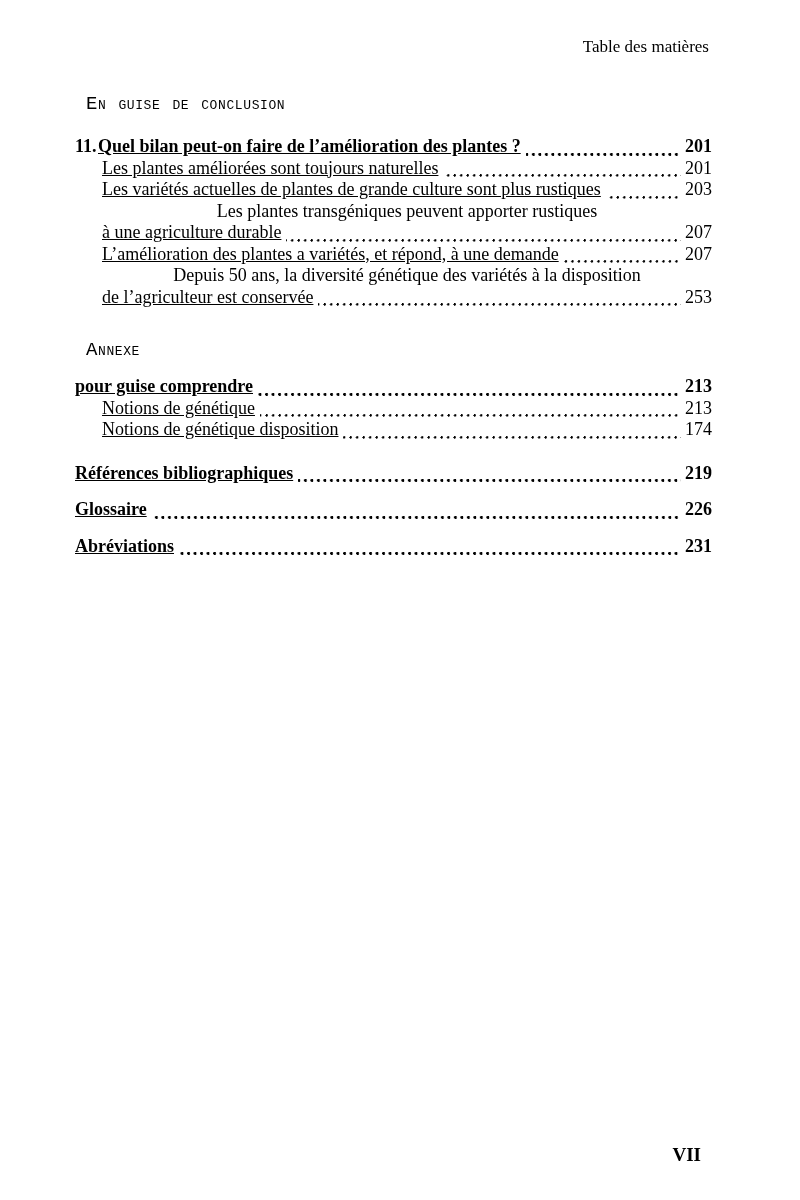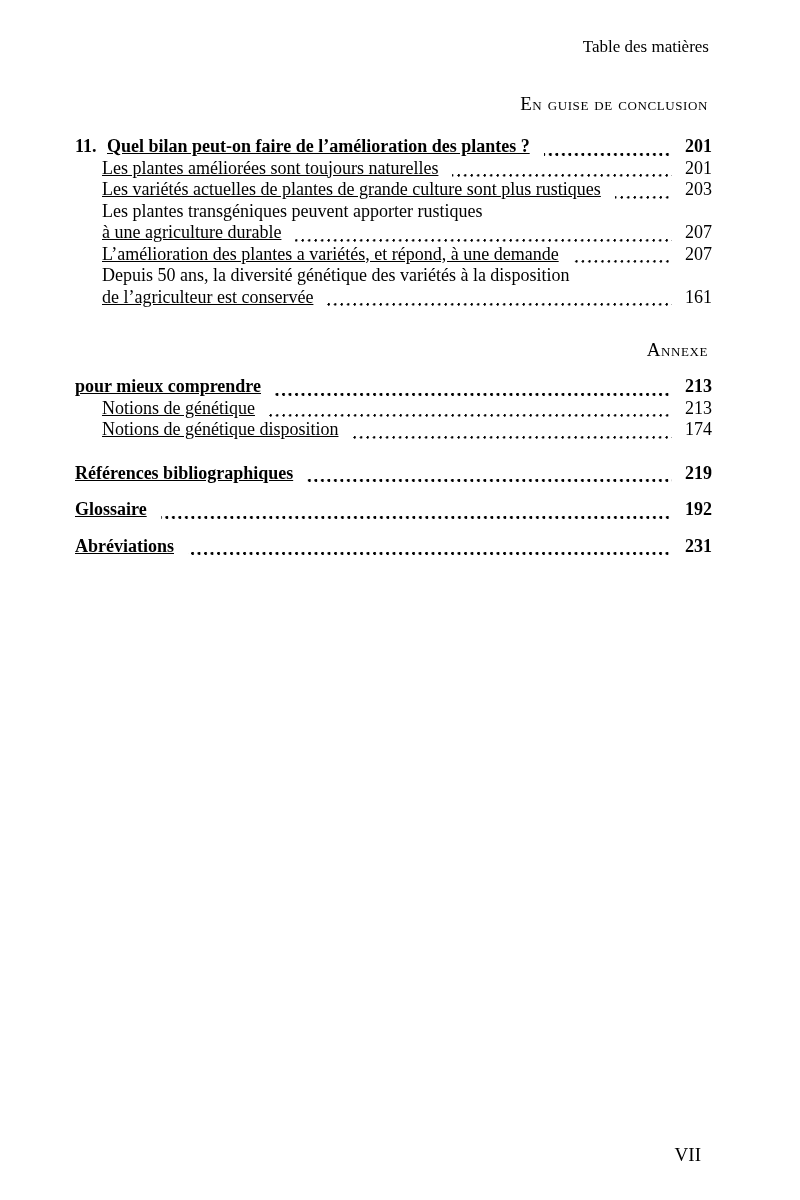--- a/index.html
+++ b/index.html
@@ -24,43 +24,43 @@
     position: absolute;
     left: 75px;
     top: 0;
     width: 637px;
   }
   .section-heading {
     font-size: 19px;
     line-height: 24px;
     font-variant: small-caps;
     letter-spacing: 0.6px;
-    text-align: right;
+    text-align: left;
     font-weight: normal;
-    margin: 4px;
+    margin: 11px;
+    font-family: Liberation Mono, monospace;
   }
   .heading-conclusion { margin-top: 92px; }
   .heading-annexe { margin-top: 30px; }
   .toc-group { margin-top: 20px; }
   .toc-group-annexe { margin-top: 14px; }
   .toc-line {
     display: flex;
     align-items: baseline;
     font-size: 18px;
     line-height: 21.5px;
-    gap: 9px;
   }
   .cont-line {
     font-size: 18px;
     line-height: 21.5px;
     white-space: nowrap;
   }
   .txt { white-space: nowrap; flex: 0 0 auto; text-decoration: underline; }
   .num { flex: 0 0 23px; }
-  .indent { margin-left: 27px; }
+  .indent { margin-left: 27px; text-align: center; }
   .bold { font-weight: bold; }
   .pg { flex: 0 0 auto; white-space: nowrap; }
   .leader {
     flex: 1 1 auto;
     min-width: 10px;
     align-self: flex-end;
     height: 5px;
     margin: 0 4px 1px 5px;
     background-image: radial-gradient(circle at 1.6px 2.4px, #000 1.02px, rgba(0,0,0,0) 1.45px);
     background-size: 6.5px 5px;
@@ -70,21 +70,21 @@
   .bold .leader, .leader.leader-bold {
     background-image: radial-gradient(circle at 1.6px 2.4px, #000 1.28px, rgba(0,0,0,0) 1.7px);
   }
   .standalone { margin-top: 15px; }
   .standalone-first { margin-top: 22px; }
   .page-footer {
     position: absolute;
     top: 1144px;
     right: 99px;
     font-size: 19px;
-    font-weight: normal;
+    font-weight: bold;
     line-height: 22px;
   }
 </style>
 </head>
 <body>
 
 <div class="page">
 
   <div class="running-header">Table des matières</div>
 
@@ -126,33 +126,33 @@
         <span class="txt">L’amélioration des plantes a variétés, et répond, à une demande</span>
         <span class="leader"></span>
         <span class="pg">207</span>
       </div>
 
       <div class="entry indent">
         <div class="cont-line">Depuis 50 ans, la diversité génétique des variétés à la disposition</div>
         <div class="toc-line">
           <span class="txt">de l’agriculteur est conservée</span>
           <span class="leader"></span>
-          <span class="pg">161</span>
+          <span class="pg">253</span>
         </div>
       </div>
 
     </div>
 
     <h2 class="section-heading heading-annexe">Annexe</h2>
 
     <div class="toc-group toc-group-annexe">
 
       <div class="entry bold">
         <div class="toc-line bold">
-          <span class="txt">pour mieux comprendre</span>
+          <span class="txt">pour guise comprendre</span>
           <span class="leader"></span>
           <span class="pg">213</span>
         </div>
       </div>
 
       <div class="toc-line indent">
         <span class="txt">Notions de génétique</span>
         <span class="leader"></span>
         <span class="pg">213</span>
       </div>
@@ -165,21 +165,21 @@
 
       <div class="toc-line bold standalone standalone-first">
         <span class="txt">Références bibliographiques</span>
         <span class="leader"></span>
         <span class="pg">219</span>
       </div>
 
       <div class="toc-line bold standalone">
         <span class="txt">Glossaire</span>
         <span class="leader"></span>
-        <span class="pg">192</span>
+        <span class="pg">226</span>
       </div>
 
       <div class="toc-line bold standalone">
         <span class="txt">Abréviations</span>
         <span class="leader"></span>
         <span class="pg">231</span>
       </div>
 
     </div>
 

